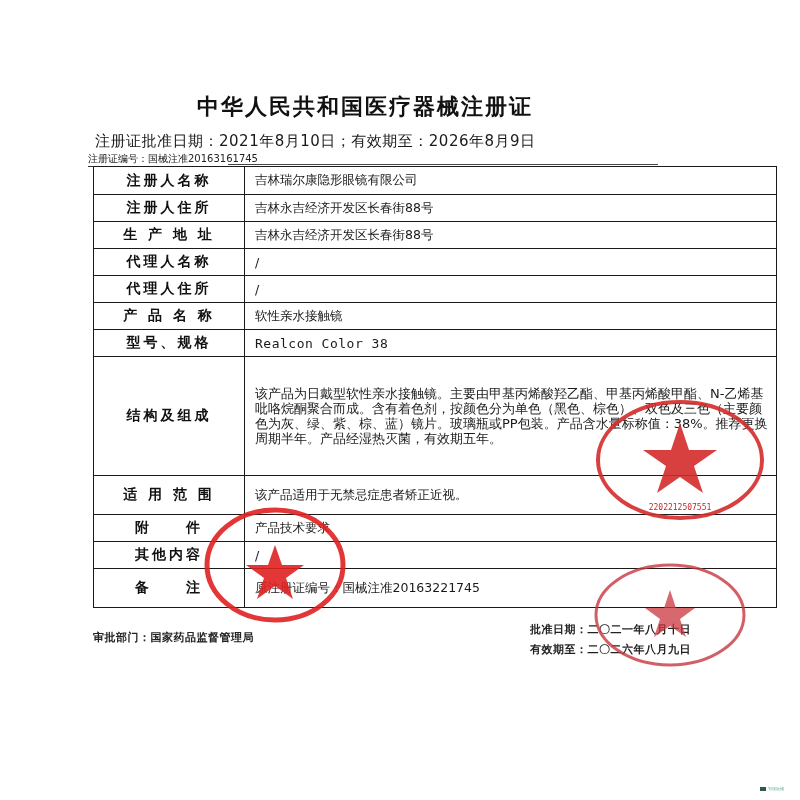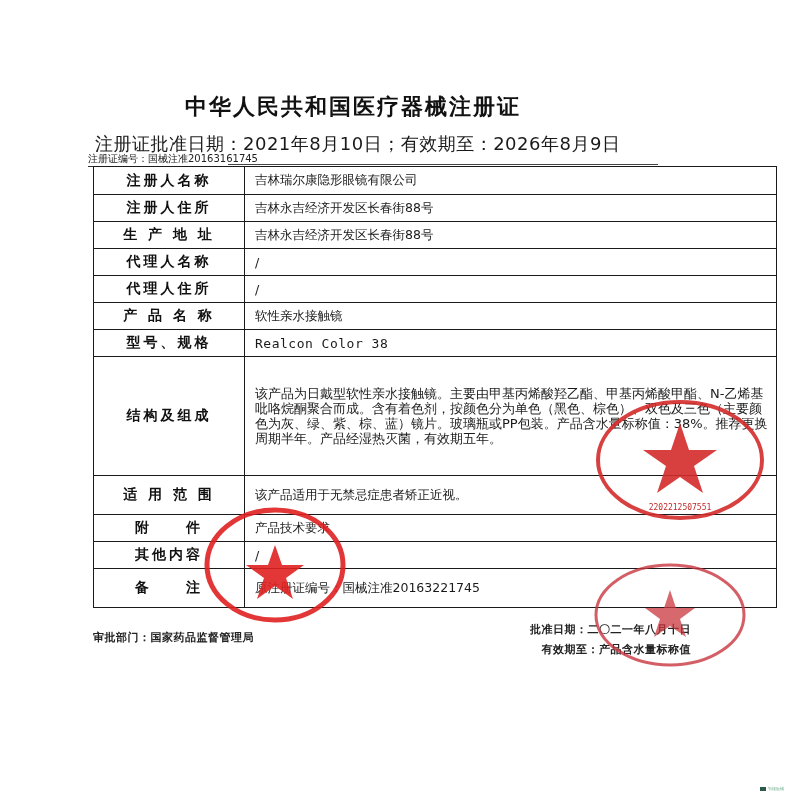--- a/index.html
+++ b/index.html
@@ -1,25 +1,25 @@
 <!DOCTYPE html>
 <html><head>
   <meta charset="utf-8">
   <style>
     html, body { margin:0; padding:0; }
     body {
       width:800px; height:800px; background:#ffffff; position:relative; overflow:hidden;
       font-family: "DejaVu Serif", "Liberation Serif", serif; color:#151515;
     }
     .title {
-      position:absolute; left:0; width:706px; top:92px; text-align:center;
+      position:absolute; left:12px; width:706px; top:92px; text-align:center;
       font-family:"DejaVu Sans", sans-serif; font-weight:bold; font-size:22px; letter-spacing:2px; color:#111;
     }
     .dates-line {
-      position:absolute; left:95px; top:132px; font-size:18px; letter-spacing:0.5px; color:#1a1a1a;
+      position:absolute; left:95px; top:132px; font-size:15px; letter-spacing:0.5px; color:#1a1a1a;
       font-family:"DejaVu Sans", sans-serif;
     }
     .reg-no {
       position:absolute; left:88px; top:152px; font-size:10px; color:#222; font-family:"DejaVu Sans", sans-serif;
       border-bottom:1px solid #333; width:140px; white-space:nowrap;
     }
     .reg-no-line { position:absolute; left:228px; top:164px; width:430px; height:1px; background:#444; }
     table.cert {
       position:absolute; left:93px; top:166px; width:684px; border-collapse:collapse;
       font-family:"DejaVu Sans", sans-serif;
@@ -109,21 +109,21 @@
   <tr class="scope">
     <td class="label">备　　注</td>
     <td class="value">原注册证编号：国械注准20163221745</td>
   </tr>
 </tbody>
   </table>
 
 <div class="footer-left">审批部门：国家药品监督管理局</div>
 <div class="footer-right">
   <div>批准日期：二〇二一年八月十日</div>
-  <div>有效期至：产品含水量标称值</div>
+  <div>有效期至：二〇二六年八月九日</div>
 </div>
 
 <svg class="stamp" style="left:590px; top:395px;" width="180" height="130" viewBox="0 0 180 130">
   <ellipse cx="90" cy="65" rx="82" ry="58" fill="none" stroke="#d42a2a" stroke-width="4" opacity="0.9"></ellipse>
   <polygon points="90,28 99,55 127,55 104,71 113,98 90,82 67,98 76,71 53,55 81,55" fill="#d42a2a" opacity="0.9"></polygon>
   <text x="90" y="115" font-size="8" text-anchor="middle" fill="#c02828" font-family="DejaVu Sans Mono, monospace">2202212507551</text>
 </svg>
 
 <svg class="stamp" style="left:200px; top:505px;" width="150" height="120" viewBox="0 0 150 120">
   <ellipse cx="75" cy="60" rx="68" ry="55" fill="none" stroke="#e02020" stroke-width="5" opacity="0.9"></ellipse>

